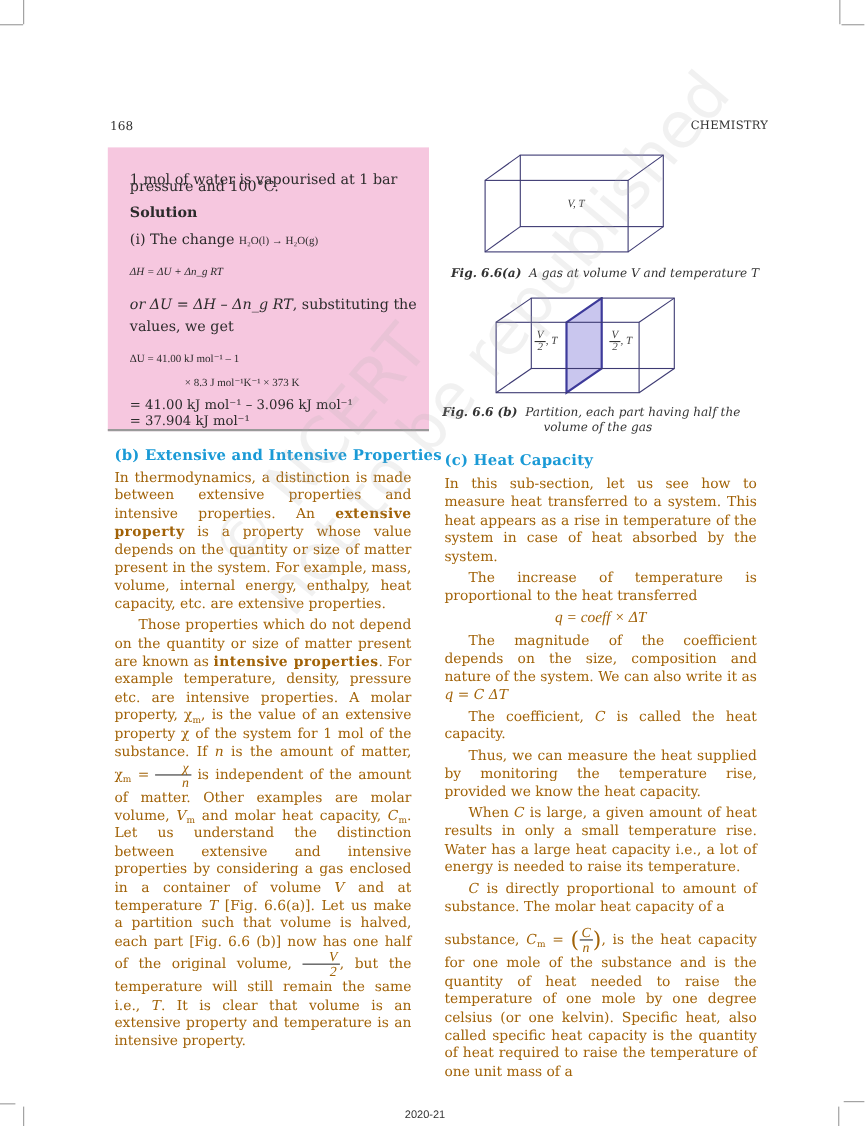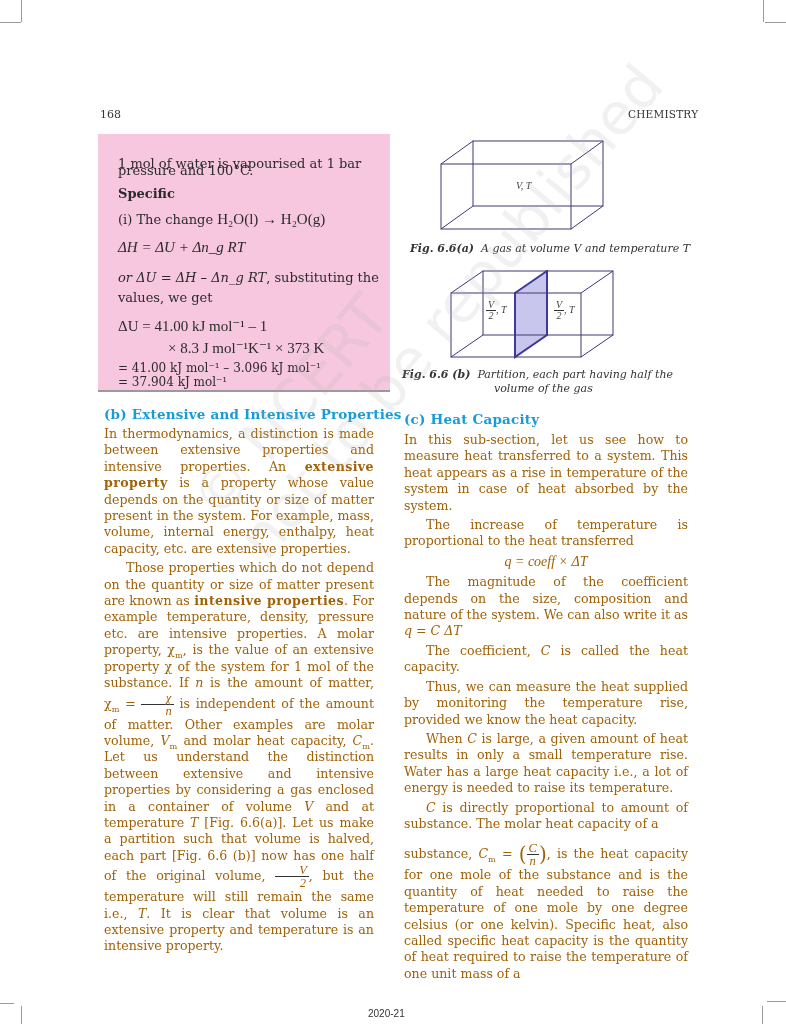--- a/index.html
+++ b/index.html
@@ -12,21 +12,21 @@
     .running-head { position: absolute; left: 628px; top: 108px; font-size: 10.5px; letter-spacing: 0.2px; color: #333; }
     .footer-year { position: absolute; left: 368px; top: 1008px; font-family: "Liberation Sans", sans-serif; font-size: 10px; color: #333; }
 
     
     .solution-box {
       position: absolute; left: 98px; top: 134px; width: 292px; height: 258px;
       background: #f6c7df; border-bottom: 2px solid #9a9a9a;
     }
     .sb { position: absolute; left: 20px; font-size: 13px; line-height: 16px; color: #2b2b2b; white-space: nowrap; }
     .sb.bold { font-weight: bold; }
-    .sb .math { font-family: "Liberation Serif", "DejaVu Serif", serif; font-size: 15px; }
+    .sb .math { font-family: "Liberation Serif", "DejaVu Serif", serif; font-size: 10px; }
     .sb .it { font-style: italic; }
     sub, sup { font-size: 65%; line-height: 0; }
 
     
     .col { position: absolute; font-size: 12.6px; line-height: 16.4px; color: #a16207; }
     .col-left { left: 104px; top: 426px; width: 270px; }
     .col-right { left: 404px; top: 432px; width: 284px; }
     .col p { text-align: justify; }
     .col p.ind { text-indent: 22px; }
     .col p + p { margin-top: 3px; }
@@ -76,21 +76,21 @@
 <div class="crop" style="left:21px;top:1006px;width:1px;height:18px;"></div>
 <div class="crop" style="left:767px;top:1001px;width:19px;height:1px;"></div>
 <div class="crop" style="left:762px;top:1006px;width:1px;height:18px;"></div>
 
 <div class="page-num">168</div>
 <div class="running-head">CHEMISTRY</div>
 
 <div class="solution-box">
   <div class="sb" style="top:22px;text-align:right;">1 mol of water is vapourised at 1 bar</div>
   <div class="sb" style="top:29px;">pressure and 100°C.</div>
-  <div class="sb bold" style="top:52px;">Specific</div>
+  <div class="sb bold" style="top:52px;">Solution</div>
   <div class="sb" style="top:77px;">
     <span>(i) The change</span>
     <span class="math">H₂O(l) → H₂O(g)</span>
   </div>
   <div class="sb" style="top:105px;">
     <span class="math it">ΔH = ΔU + Δn_g RT</span>
   </div>
   <div class="sb" style="top:136px;text-align:center;">
     <span class="it">or ΔU = ΔH – Δn_g RT</span><span>, substituting the</span>
   </div>

